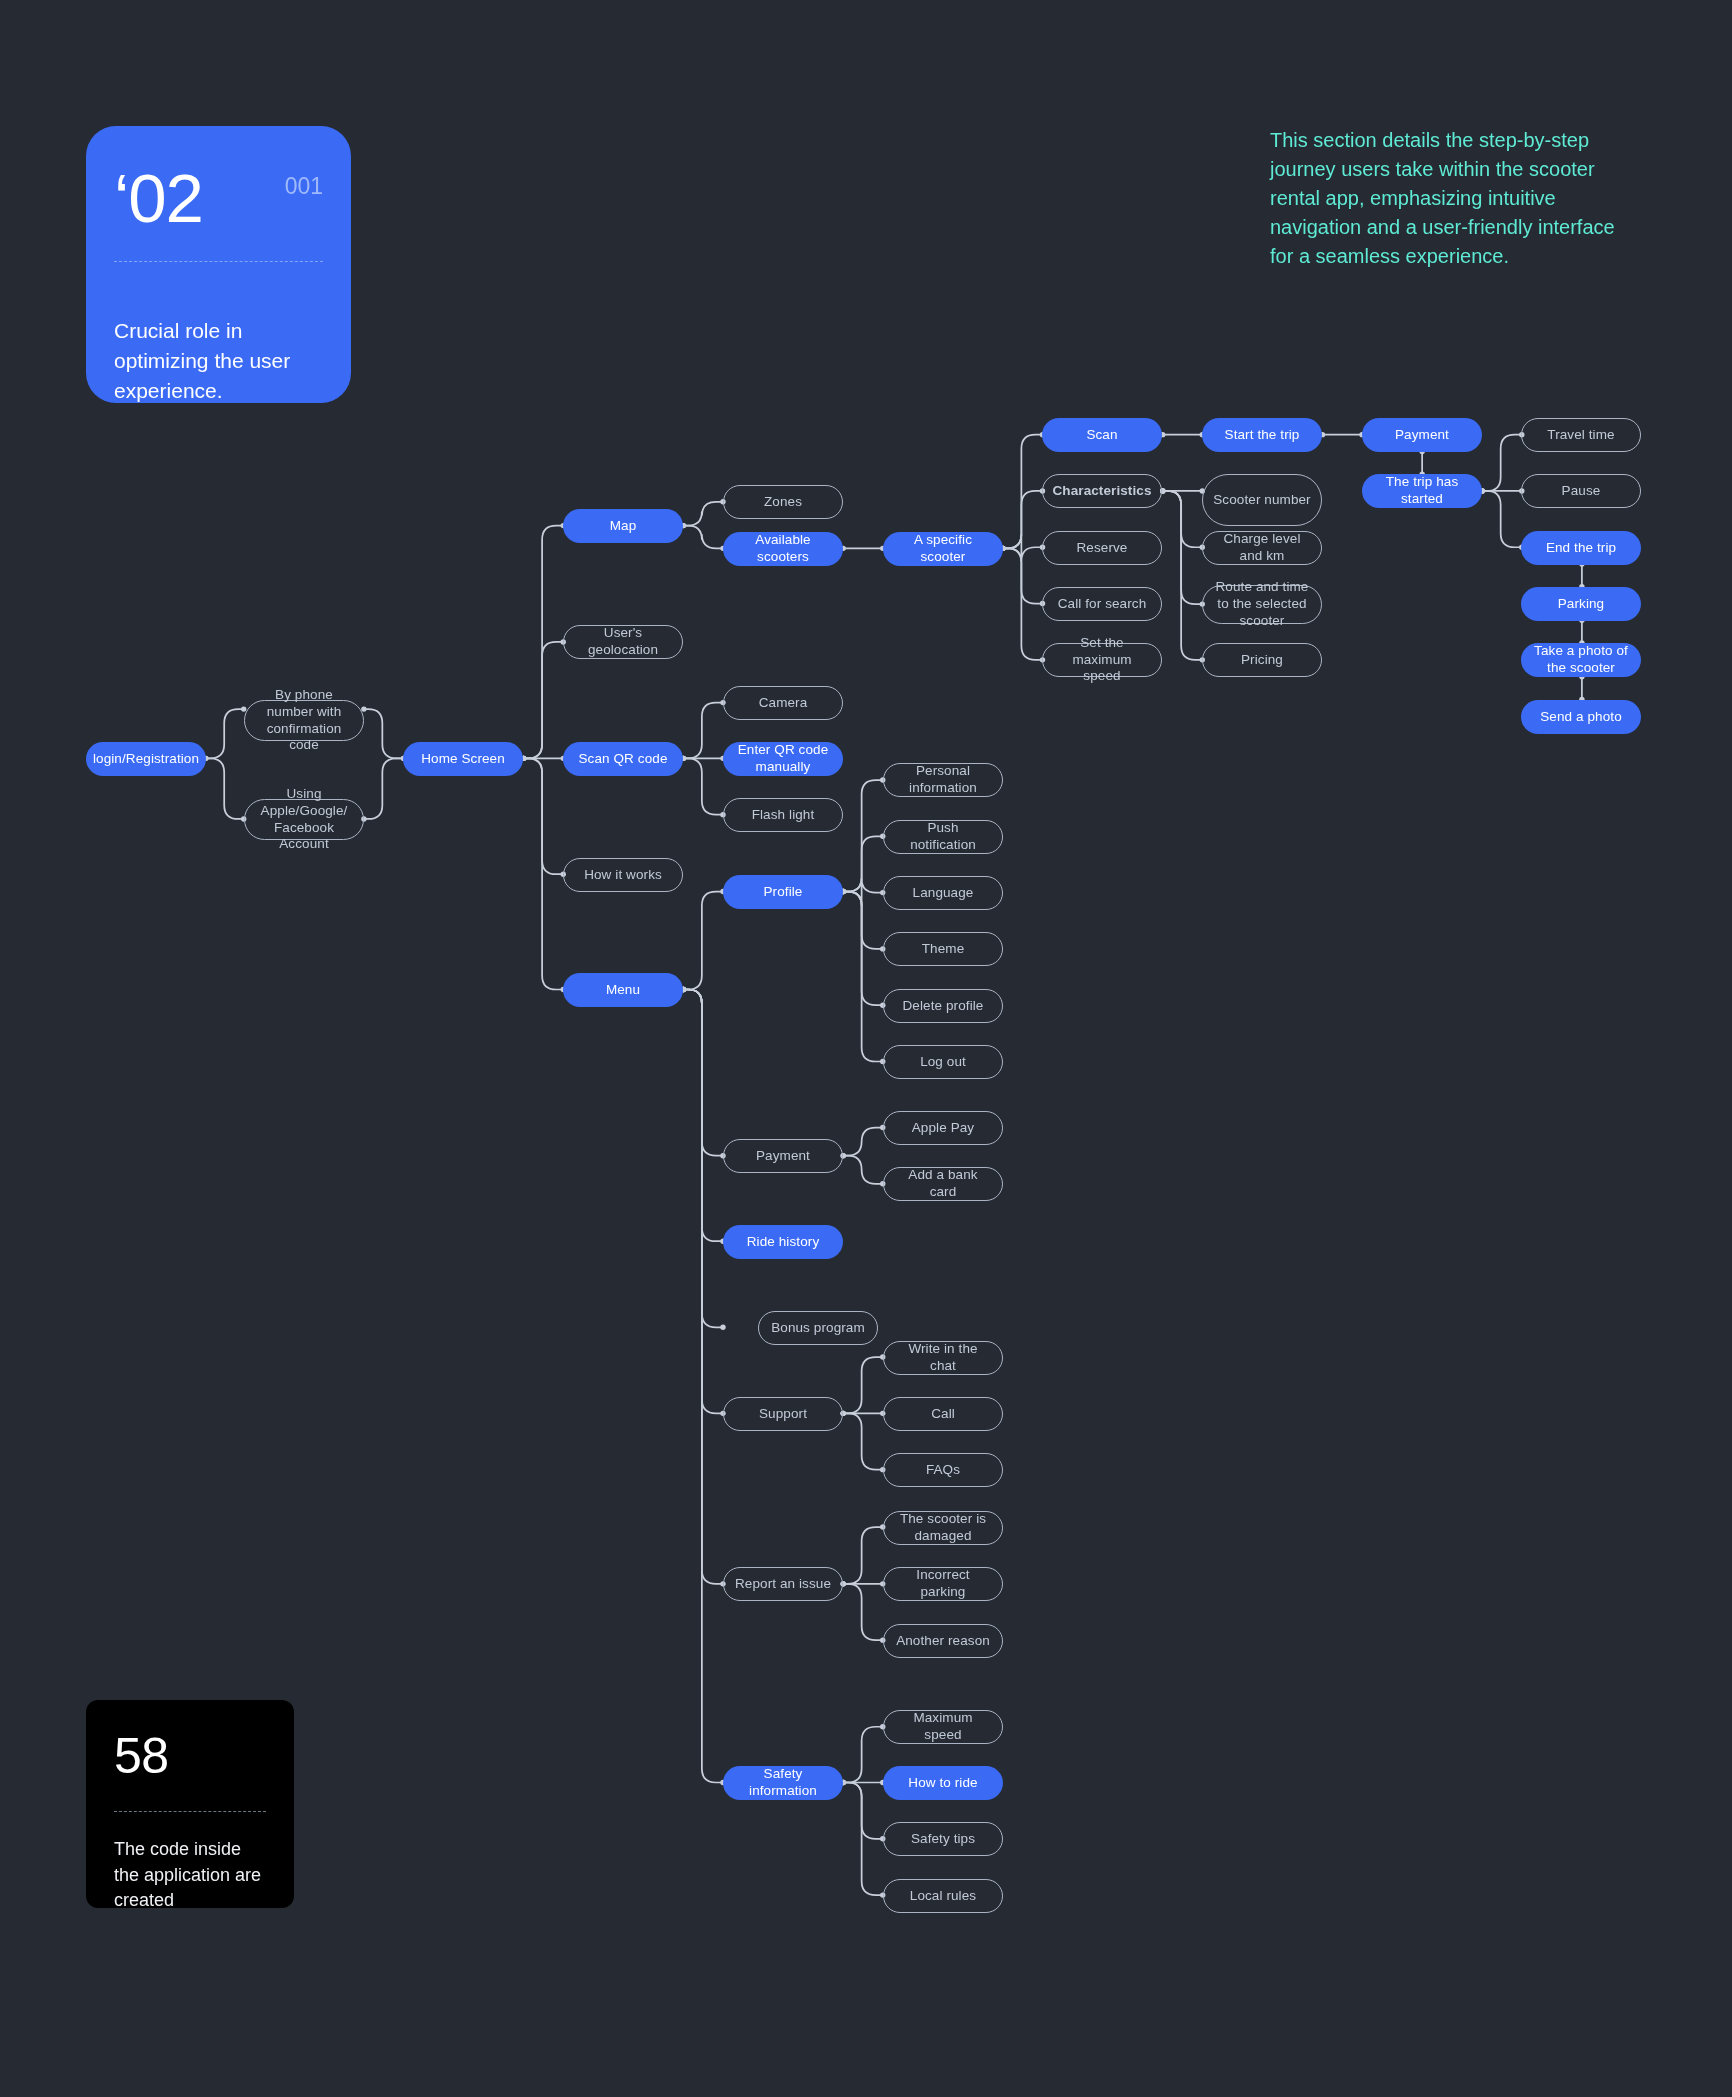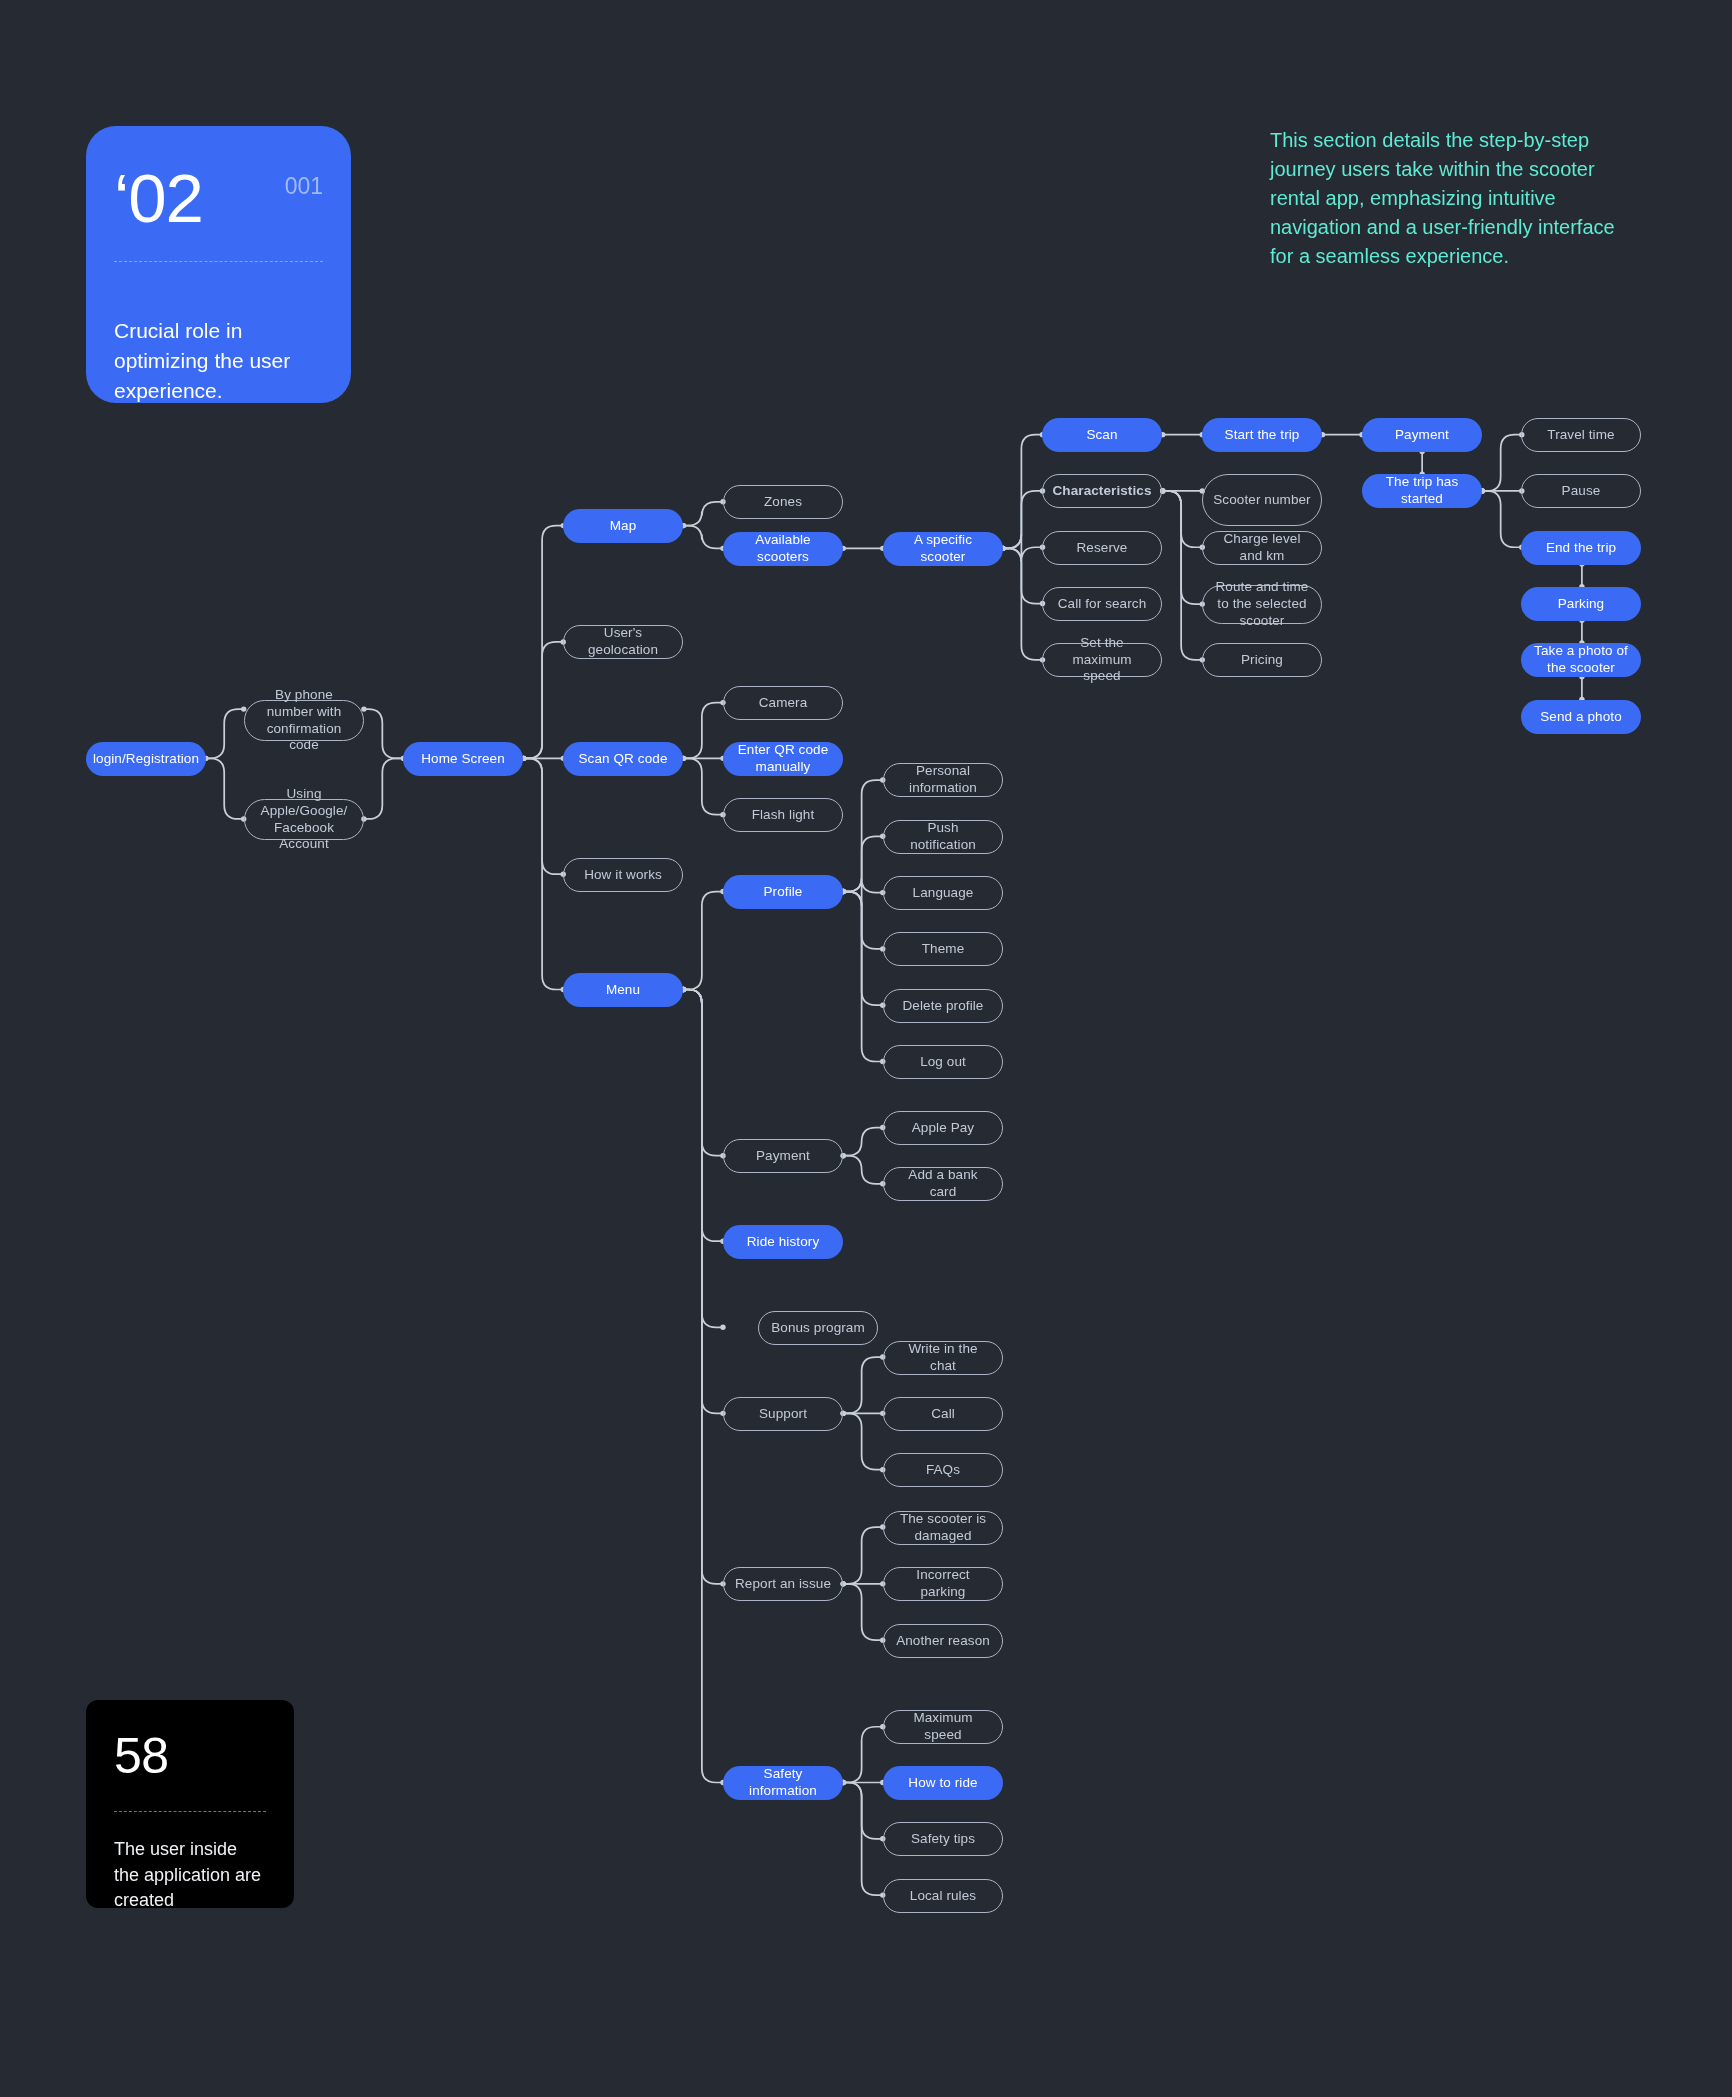--- a/index.html
+++ b/index.html
@@ -72,21 +72,21 @@
     </div>
     <div class="hero-rule"></div>
     <div class="hero-sub">Crucial role in optimizing the user experience.</div>
   </div>
 
   <div class="intro">This section details the step-by-step journey users take within the scooter rental app, emphasizing intuitive navigation and a user-friendly interface for a seamless experience.</div>
 
   <div class="stat s1">
     <div class="stat-num">58</div>
     <div class="stat-rule"></div>
-    <div class="stat-cap">The user inside the application are created</div>
+    <div class="stat-cap">The code inside the application are created</div>
   </div>
 
   <svg class="wires" id="wire-layer" viewBox="0 0 3200 3874" preserveAspectRatio="none">
       <path d="M 380 1401 H 388 Q 414 1401 414 1375 V 1336 Q 414 1310 440 1310 H 450"></path>
       <circle cx="380" cy="1401" r="5"></circle>
       <circle cx="450" cy="1310" r="5"></circle>
       <path d="M 380 1401 H 388 Q 414 1401 414 1427 V 1487 Q 414 1513 440 1513 H 450"></path>
       <circle cx="380" cy="1401" r="5"></circle>
       <circle cx="450" cy="1513" r="5"></circle>
       <path d="M 672 1310 H 680 Q 706 1310 706 1336 V 1375 Q 706 1401 732 1401 H 745"></path>

